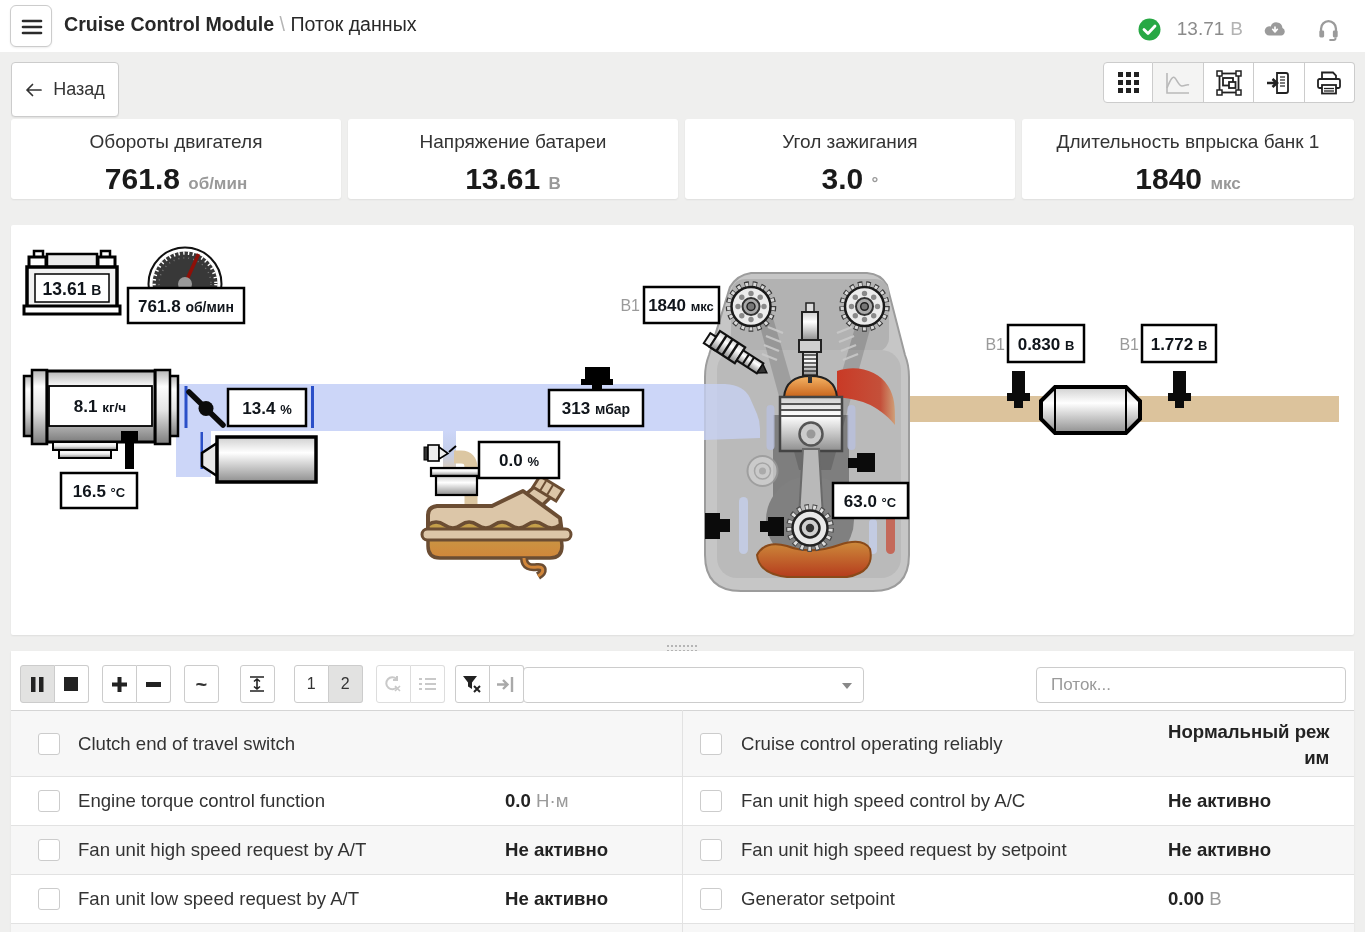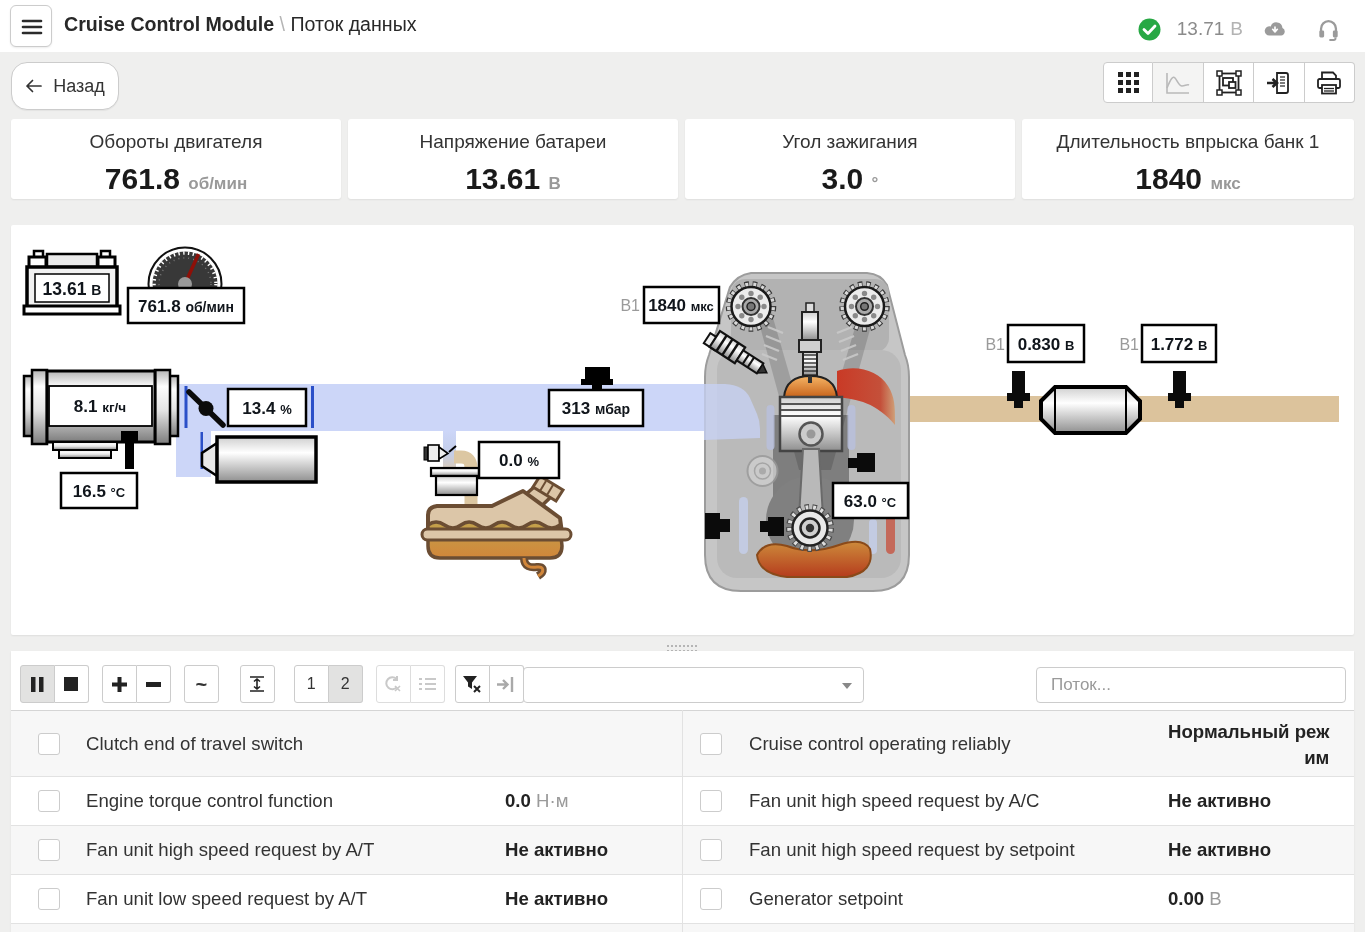--- a/index.html
+++ b/index.html
@@ -10,22 +10,22 @@
 #hamb { position:absolute; left:10px; top:5px; width:42px; height:42px; background:#fff;
   border:1px solid #ccc; border-radius:6px; box-shadow:0 1px 2px rgba(0,0,0,.08); }
 #hamb svg { position:absolute; left:10px; top:10px; }
 #title { position:absolute; left:64px; top:13px; font-size:19.6px; color:#282828; white-space:nowrap; }
 #title b { font-weight:600; }
 #title .sl { color:#b5b5b5; font-weight:400; }
 #topright { position:absolute; right:26px; top:0; height:58px; display:flex; align-items:center; }
 .voltnum { font-size:19px; color:#8b8b8b; }
 .voltunit { font-size:19px; color:#b3b3b3; margin-left:6px; }
 
-#backbtn { position:absolute; left:11px; top:62px; width:108px; height:48px; background:#fff;
-  border:1px solid #ccc; border-radius:16px; font-size:18px; color:#333;
+#backbtn { position:absolute; left:11px; top:62px; width:108px; height:55px; background:#fff;
+  border:1px solid #ccc; border-radius:4px; font-size:18px; color:#333;
   display:flex; align-items:center; justify-content:center;
   box-shadow:0 1px 1px rgba(0,0,0,.05); }
 #topbtns { position:absolute; right:10px; top:62px; height:41px; display:flex; }
 .tbtn { width:50.4px; height:41px; background:#fff; border:1px solid #ccc; border-left:none;
   display:flex; align-items:center; justify-content:center; }
 .tbtn:first-child { border-left:1px solid #ccc; border-radius:4px 0 0 4px; }
 .tbtn:last-child { border-radius:0 4px 4px 0; }
 .tbtn.dis { background:#f4f4f3; }
 
 .card { position:absolute; top:119px; height:80px; background:#fff; border-radius:3px;
@@ -55,21 +55,21 @@
   border:5.5px solid transparent; border-top:6.5px solid #888; }
 #srch { position:absolute; left:1025px; top:16px; width:310px; height:36px; background:#fff;
   border:1px solid #ccc; border-radius:4px; font-size:17px; color:#9a9a9a; line-height:34px;
   padding-left:14px; }
 
 #tbl { position:absolute; left:0; top:59px; width:1343px; height:222px; border-top:1px solid #d5d5d5; }
 .trow { position:absolute; width:671px; border-bottom:1px solid #e2e2e2; display:flex; align-items:center; }
 .trow.odd { background:#f7f7f7; }
 .cbx { position:absolute; left:27px; width:22px; height:22px; border:1px solid #ccc;
   border-radius:3px; background:#fff; }
-.pname { position:absolute; left:67px; font-size:18.6px; color:#333;margin-left:8px; }
+.pname { position:absolute; left:67px; font-size:18.6px; color:#333; }
 .pval { position:absolute; font-size:18.6px; font-weight:700; color:#222; line-height:26px; }
 .pval .u { font-weight:400; color:#9a9a9a; }
 .lhalf .cbx { left:27px; } .lhalf .pname { left:67px; } .lhalf .pval { left:494px; }
 .rhalf .cbx { left:17px; } .rhalf .pname { left:58px; } .rhalf .pval { left:485px;text-align:right; }
 #vline { position:absolute; left:671px; top:59px; width:1px; height:222px; background:#e2e2e2; }
 </style>
 </head>
 <body>
 <div id="topbar">
   <div id="hamb">
@@ -555,21 +555,21 @@
         <div class="pval">Не активно</div>
       </div>
     <div class="trow lhalf odd" style="left:0; top:213px; height:9px; border-bottom:none;"></div>
     <div class="trow rhalf odd" style="left:672px; top:0; height:66px;">
         <div class="cbx" style="top:22px"></div>
         <div class="pname">Cruise control operating reliably</div>
         <div class="pval" style="top:8px">Нормальный реж<br>им</div>
       </div>
     <div class="trow rhalf" style="left:672px; top:66px; height:49px;">
         <div class="cbx" style="top:13px"></div>
-        <div class="pname">Fan unit high speed request by A/C</div>
+        <div class="pname">Fan unit high speed control by A/C</div>
         <div class="pval">Не активно</div>
       </div>
     <div class="trow rhalf odd" style="left:672px; top:115px; height:49px;">
         <div class="cbx" style="top:13px"></div>
         <div class="pname">Fan unit high speed request by setpoint</div>
         <div class="pval">Не активно</div>
       </div>
     <div class="trow rhalf" style="left:672px; top:164px; height:49px;">
         <div class="cbx" style="top:13px"></div>
         <div class="pname">Generator setpoint</div>

